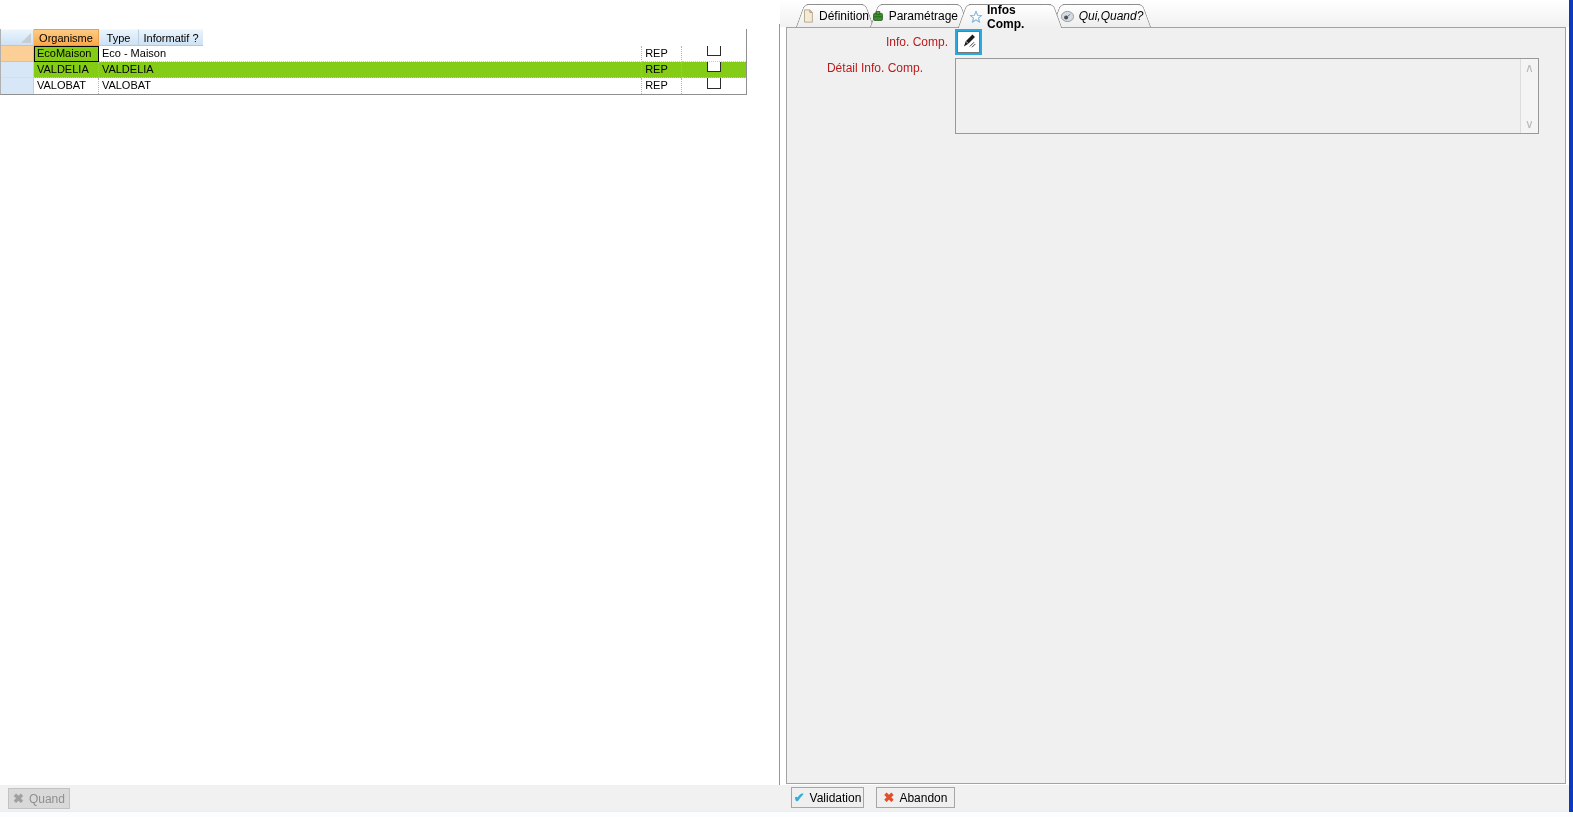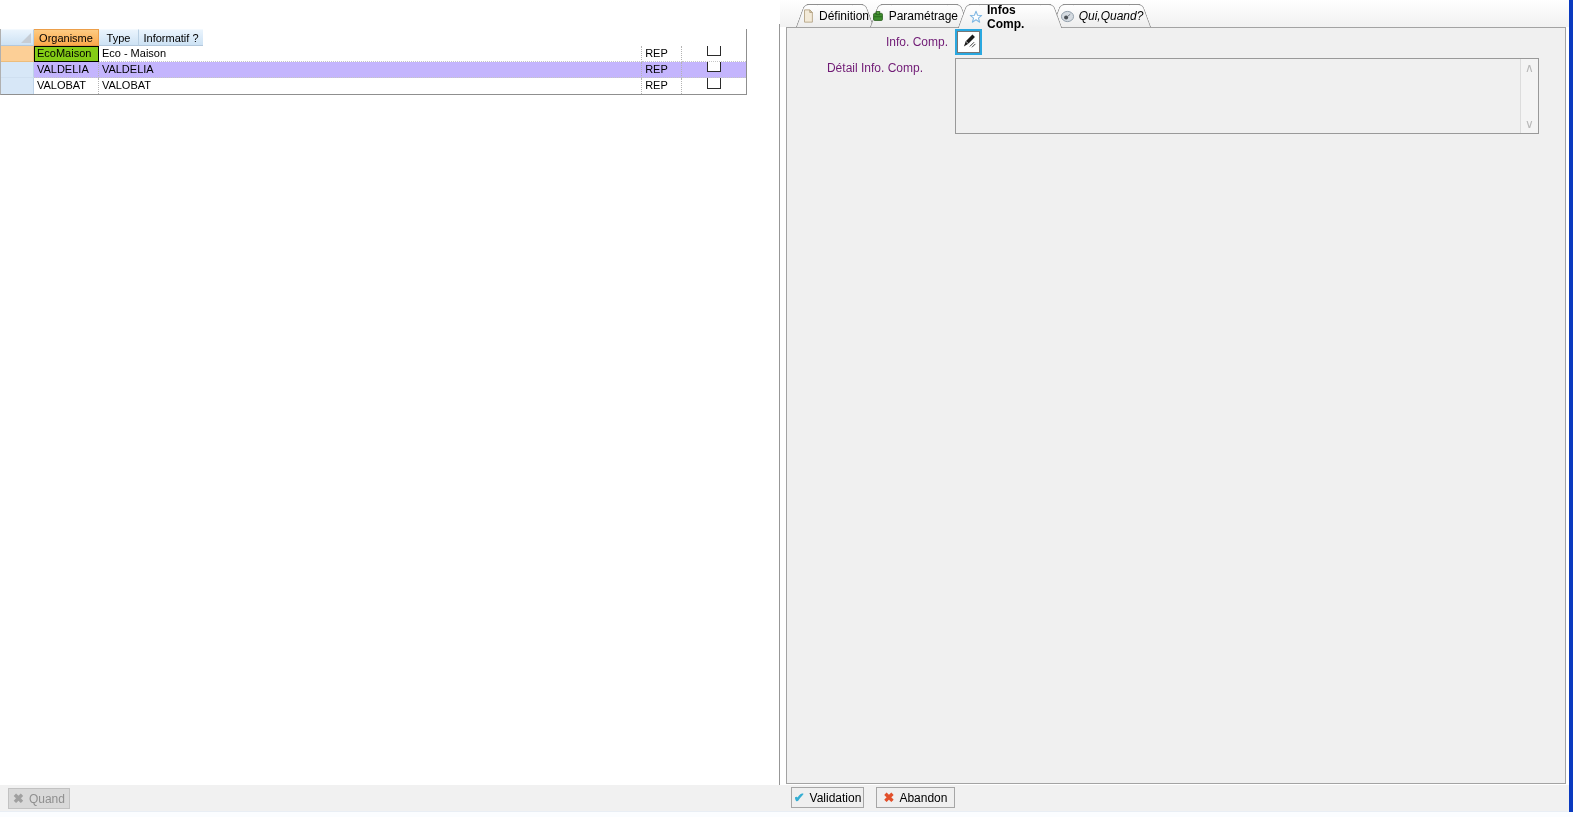--- a/index.html
+++ b/index.html
@@ -38,21 +38,21 @@
   .selcell {
     box-sizing:border-box; width:33px; background:#d7e7f7;
     border-right:1px solid #bdd2e8; border-bottom:1px solid #cfdff0;
   }
   .trow.sel .selcell { background:#fccf96; border-right:1px solid #ecb977; border-bottom:1px solid #ecbd7d; }
   .dcell {
     box-sizing:border-box; height:16px; font-size:11px; padding:1px 3px 10px 3px;
     white-space:nowrap; overflow:hidden;
     border-right:1px dotted #b3b3b3; border-bottom:1px dotted #c6c6c6; background:#fff;
   }
-  .trow.alt .dcell { background:#c4b5fd; }
+  .trow.alt .dcell { background:#84cc16; }
   .dcell.focus { border:1px solid #000; padding:0 2px; background:#84cc16; }
   .w-org { width:65px; } .w-nom { width:544px; } .w-type { width:40px; } .w-inf { width:64px; }
   .cellcheck { display:flex; align-items:center; justify-content:center; }
   .checkbox { width:12px; height:12px; border:1px solid #2b2b2b; background:#fff; }
 
   
   .tabstrip-bg { position:absolute; left:780px; top:0; width:789px; height:27px;
     background:linear-gradient(#ffffff,#f1f1f1); }
   .tabpane {
     position:absolute; left:786px; top:27px; width:780px; height:757px;
@@ -75,21 +75,21 @@
     border-right:1px solid #8f8f8f; border-top:1px solid #8f8f8f; border-top-right-radius:5px; z-index:-1;
   }
   .tab.active { z-index:3; height:24px; font-weight:bold; background:linear-gradient(#ffffff,#f0f0f0); }
   .tab1 { left:807px; width:56px; }
   .tab2 { left:881px; width:77px;justify-content:flex-end; }
   .tab3 { left:969px; width:82px; }
   .tab4 { left:1063px; width:77px;font-style:italic; }
   .tabicon { flex:0 0 auto; display:inline-flex; }
 
   
-  .lbl { position:absolute; font-size:12px; text-align:right; color:#701a75; }
+  .lbl { position:absolute; font-size:12px; text-align:right; color:#b91c1c; }
   .lbl-info  { left:798px; width:150px; top:35px; }
   .lbl-detail{ left:765px; width:158px; top:61px; }
   .edit-btn {
     position:absolute; left:955px; top:29px; width:27px; height:26px; box-sizing:border-box;
     background:#fff; border:2px solid #2aa8e0; box-shadow:inset 0 0 0 1px #777;
     display:flex; align-items:center; justify-content:center; padding:0; cursor:pointer;
   }
   .detail-area {
     position:absolute; left:955px; top:58px; width:584px; height:76px; box-sizing:border-box;
     background:#f0f0f0; border:1px solid #999999;

